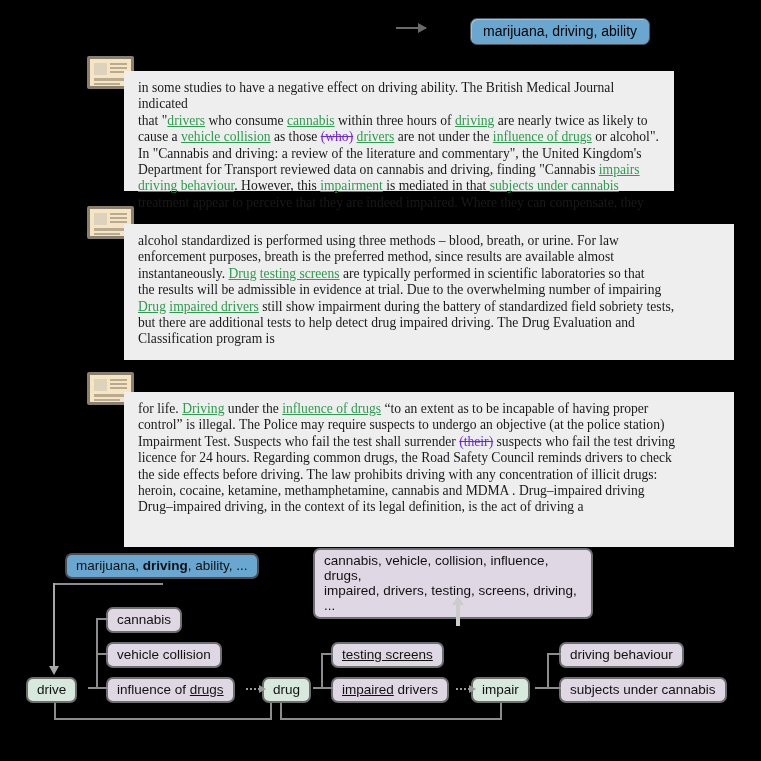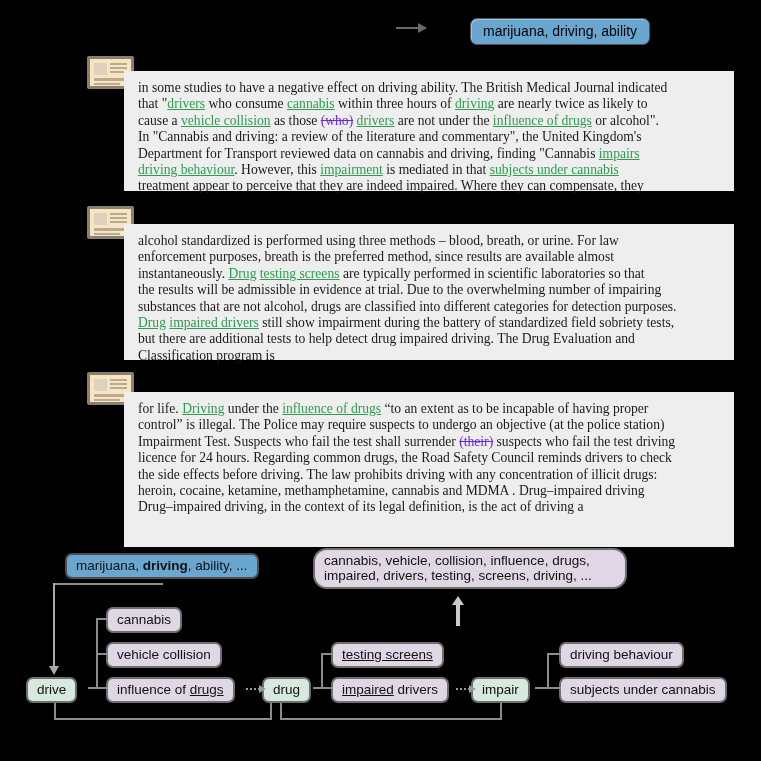--- a/index.html
+++ b/index.html
@@ -66,21 +66,21 @@
 <div class="chip" id="query-chip">marijuana, driving, ability</div>
 
 <div class="doc-icon" style="left:87px;top:56px;">
   <i class="thumb"></i>
   <i class="l1"></i>
     <i class="l2"></i>
   <i class="l3"></i>
     <i class="l4"></i>
   <i class="l5"></i>
 </div>
-<div class="panel" id="panel-0" style="left:124px;top:71px;width:610px;height:120px;">
+<div class="panel" id="panel-0" style="left:124px;top:71px;width:550px;height:120px;">
     <div><span>in some studies to have a negative effect on driving ability. The British Medical Journal indicated</span></div>
     <div><span>that "</span><span class="g">drivers</span><span> who consume </span><span class="g">cannabis</span><span> within three hours of </span><span class="g">driving</span><span> are nearly twice as likely to</span></div>
     <div><span>cause a </span><span class="g">vehicle collision</span><span> as those </span><span class="strike">(who)</span><span> </span><span class="g">drivers</span><span> are not under the </span><span class="g">influence of drugs</span><span> or alcohol".</span></div>
     <div><span>In "Cannabis and driving: a review of the literature and commentary", the United Kingdom's</span></div>
     <div><span>Department for Transport reviewed data on cannabis and driving, finding "Cannabis </span><span class="g">impairs</span></div>
     <div><span class="g">driving behaviour</span><span>. However, this </span><span class="g">impairment</span><span> is mediated in that </span><span class="g">subjects under cannabis</span></div>
     <div><span> treatment appear to perceive that they are indeed impaired. Where they can compensate, they</span></div>
   </div>
 
 <div class="doc-icon" style="left:87px;top:206px;">
@@ -89,21 +89,20 @@
     <i class="l2"></i>
   <i class="l3"></i>
     <i class="l4"></i>
   <i class="l5"></i>
 </div>
 <div class="panel" id="panel-1" style="left:124px;top:224px;width:610px;height:136px;">
     <div><span>alcohol standardized is performed using three methods – blood, breath, or urine. For law</span></div>
     <div><span>enforcement purposes, breath is the preferred method, since results are available almost</span></div>
     <div><span> instantaneously. </span><span class="g">Drug</span><span> </span><span class="g">testing screens</span><span> are typically performed in scientific laboratories so that</span></div>
     <div><span> the results will be admissible in evidence at trial. Due to the overwhelming number of impairing</span></div>
-    <div><span>substances that are not alcohol, drugs are classified into different categories for detection purposes.</span></div>
     <div><span class="g">Drug</span><span> </span><span class="g">impaired drivers</span><span> still show impairment during the battery of standardized field sobriety tests,</span></div>
     <div><span>but there are additional tests to help detect drug impaired driving. The Drug Evaluation and</span></div>
     <div><span>Classification program is</span></div>
   </div>
 
 <div class="doc-icon" style="left:87px;top:372px;">
   <i class="thumb"></i>
   <i class="l1"></i>
     <i class="l2"></i>
   <i class="l3"></i>
@@ -115,21 +114,21 @@
     <div><span>control” is illegal. The Police may require suspects to undergo an objective (at the police station)</span></div>
     <div><span>Impairment Test. Suspects who fail the test shall surrender </span><span class="strike">(their)</span><span> suspects who fail the test driving</span></div>
     <div><span>licence for 24 hours. Regarding common drugs, the Road Safety Council reminds drivers to check</span></div>
     <div><span>the side effects before driving. The law prohibits driving with any concentration of illicit drugs:</span></div>
     <div><span>heroin, cocaine, ketamine, methamphetamine, cannabis and MDMA . Drug–impaired driving</span></div>
     <div><span>Drug–impaired driving, in the context of its legal definition, is the act of driving a</span></div>
   </div>
 
 <div class="gchip blue" id="g-query" style="left:65px;top:553px;"><span>marijuana, </span><b>driving</b><span>, ability, ...</span></div>
 
-<div class="gchip" id="g-expansion" style="left:313px;top:548px;width:314px;white-space:normal;border-radius:14px;">
+<div class="gchip" id="g-expansion" style="left:313px;top:548px;width:280px;white-space:normal;">
   <span>cannabis, vehicle, collision, influence, drugs,</span><br>
   <span>impaired, drivers, testing, screens, driving, ...</span>
 </div>
 <div class="arrow-up" style="left:456px;top:604px;height:22px;"></div>
 
 <div class="line hline" style="left:53px;top:583px;width:110px;"></div>
 <div class="arrow-down" style="left:53px;top:583px;height:84px;"></div>
 
 <div class="gchip green" id="n-drive" style="left:26px;top:677px;">drive</div>
 <div class="gchip" id="n-cannabis" style="left:106px;top:607px;">cannabis</div>

